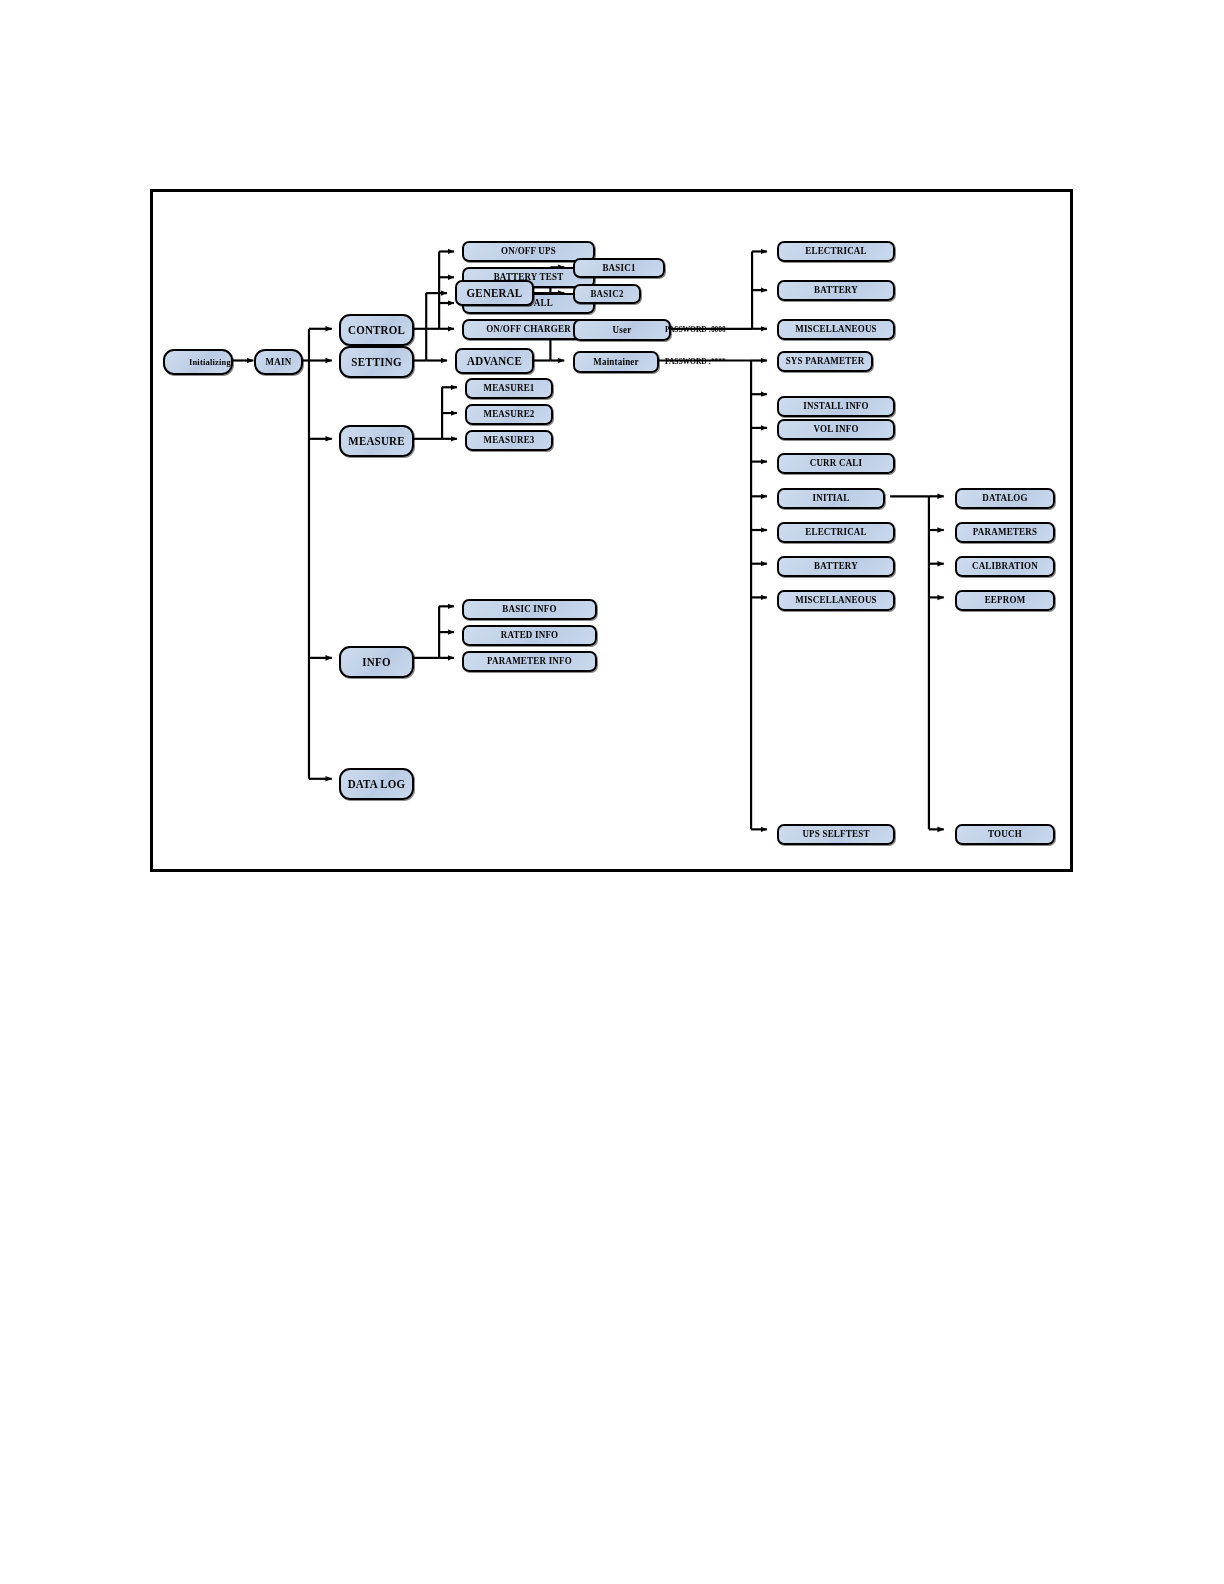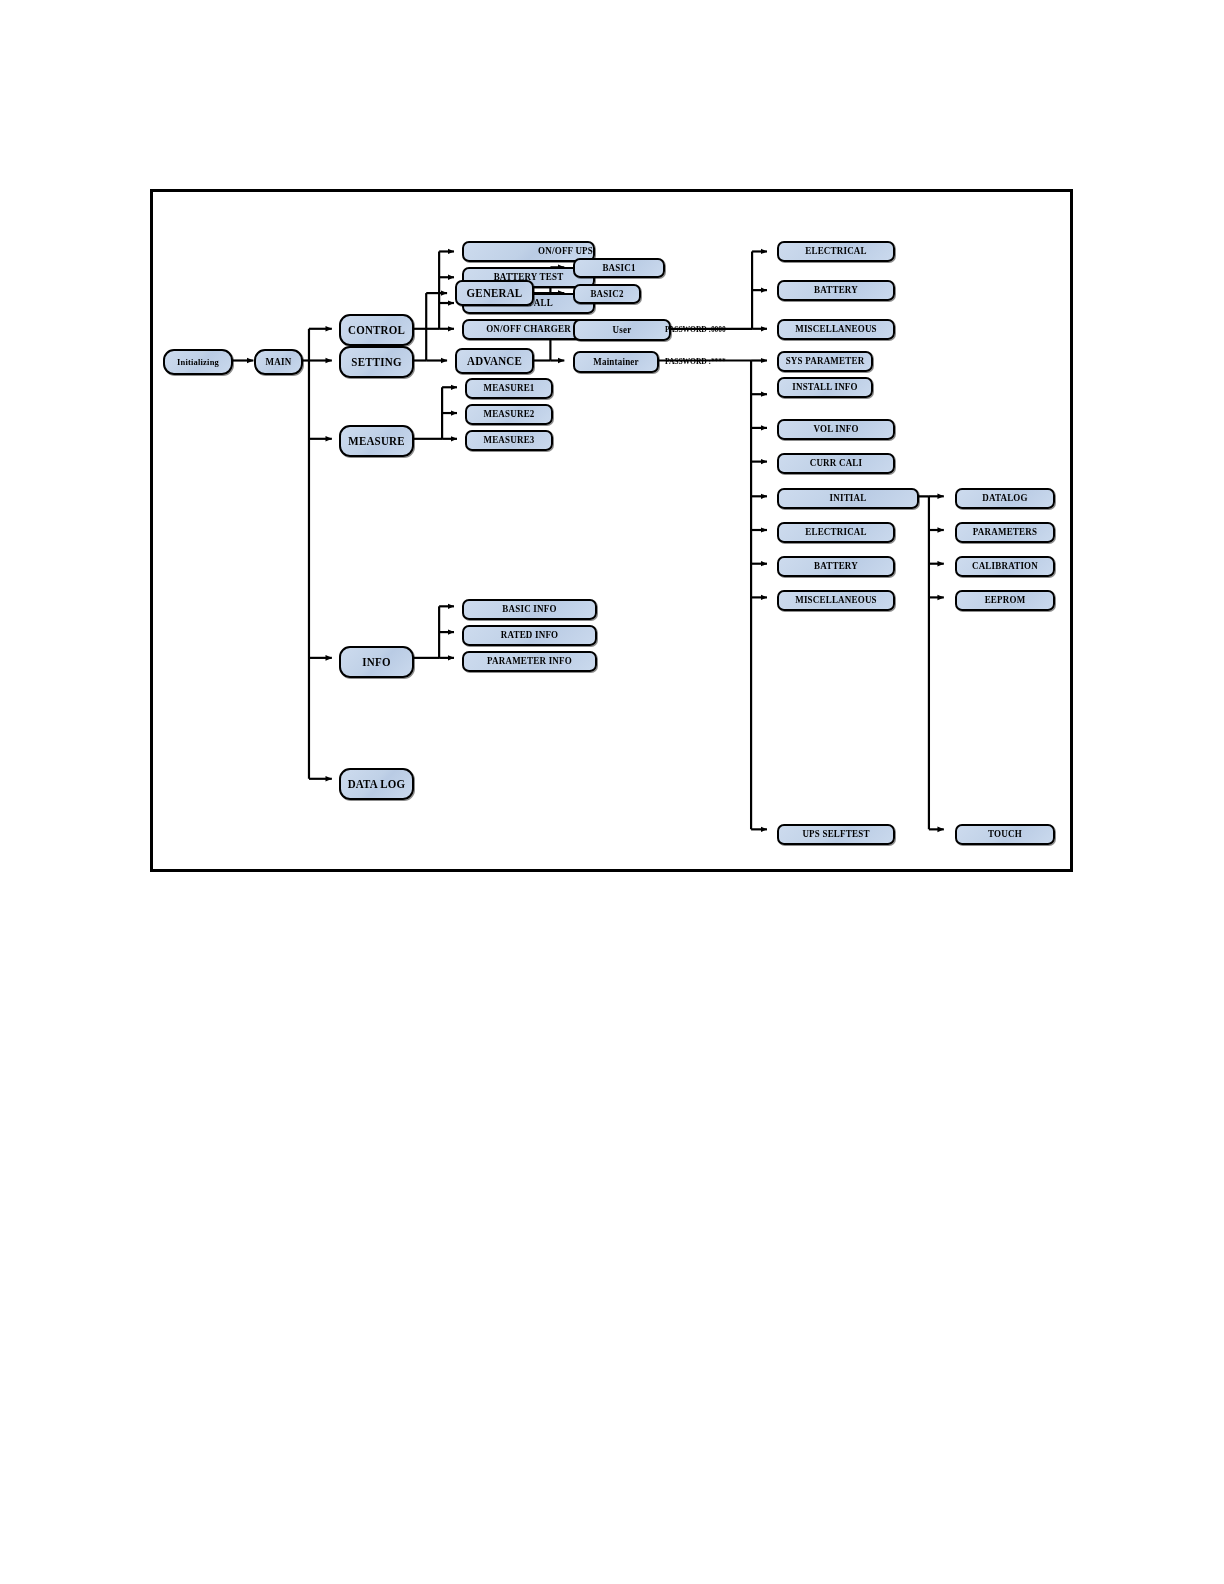--- a/index.html
+++ b/index.html
@@ -55,21 +55,21 @@
   }
   .node.round {
     border-radius: 11px;
   }
   .node .label {
     display: block;
     transform: scaleY(1.06);
   }
 
   
-  .t-small  { font-size: 8.5px; }
+  .t-small  { font-size: 8.5px; justify-content: flex-end; }
   .t-mid    { font-size: 9px; }
   .t-large  { font-size: 11px; }
 
   .edge-label {
     position: absolute;
     font-family: "Liberation Serif", "DejaVu Serif", serif;
     font-size: 7.6px;
     font-weight: bold;
     color: #000000;
     white-space: nowrap;
@@ -190,21 +190,21 @@
   </div>
 
   <div class="node round t-large" style="left:186px; top:454px; width:75px; height:32px;">
     <span class="label">INFO</span>
   </div>
 
   <div class="node round t-large" style="left:186px; top:576px; width:75px; height:32px;">
     <span class="label">DATA LOG</span>
   </div>
 
-  <div class="node t-mid" style="left:309px; top:49px; width:133px; height:21px;justify-content:flex-end;">
+  <div class="node t-mid" style="left:309px; top:49px; width:133px; height:21px;">
     <span class="label">ON/OFF UPS</span>
   </div>
   <div class="node t-mid" style="left:309px; top:75px; width:133px; height:21px;">
     <span class="label">BATTERY TEST</span>
   </div>
   <div class="node t-mid" style="left:309px; top:101px; width:133px; height:21px;">
     <span class="label">MUTE ALL</span>
   </div>
   <div class="node t-mid" style="left:309px; top:127px; width:133px; height:21px;">
     <span class="label">ON/OFF CHARGER</span>
@@ -250,30 +250,30 @@
   <div class="node t-mid" style="left:624px; top:88px; width:118px; height:21px;">
     <span class="label">BATTERY</span>
   </div>
   <div class="node t-mid" style="left:624px; top:127px; width:118px; height:21px;">
     <span class="label">MISCELLANEOUS</span>
   </div>
 
   <div class="node t-mid" style="left:624px; top:159px; width:96px; height:21px;">
     <span class="label">SYS PARAMETER</span>
   </div>
-  <div class="node t-mid" style="left:624px; top:185px; width:96px; height:21px;justify-content:center;">
+  <div class="node t-mid" style="left:624px; top:204px; width:118px; height:21px;justify-content:center;">
     <span class="label">INSTALL INFO</span>
   </div>
   <div class="node t-mid" style="left:624px; top:227px; width:118px; height:21px;">
     <span class="label">VOL INFO</span>
   </div>
   <div class="node t-mid" style="left:624px; top:261px; width:118px; height:21px;">
     <span class="label">CURR CALI</span>
   </div>
-  <div class="node t-mid" style="left:624px; top:296px; width:142px; height:21px;">
+  <div class="node t-mid" style="left:624px; top:296px; width:108px; height:21px;">
     <span class="label">INITIAL</span>
   </div>
   <div class="node t-mid" style="left:624px; top:330px; width:118px; height:21px;">
     <span class="label">ELECTRICAL</span>
   </div>
   <div class="node t-mid" style="left:624px; top:364px; width:118px; height:21px;">
     <span class="label">BATTERY</span>
   </div>
   <div class="node t-mid" style="left:624px; top:398px; width:118px; height:21px;">
     <span class="label">MISCELLANEOUS</span>

